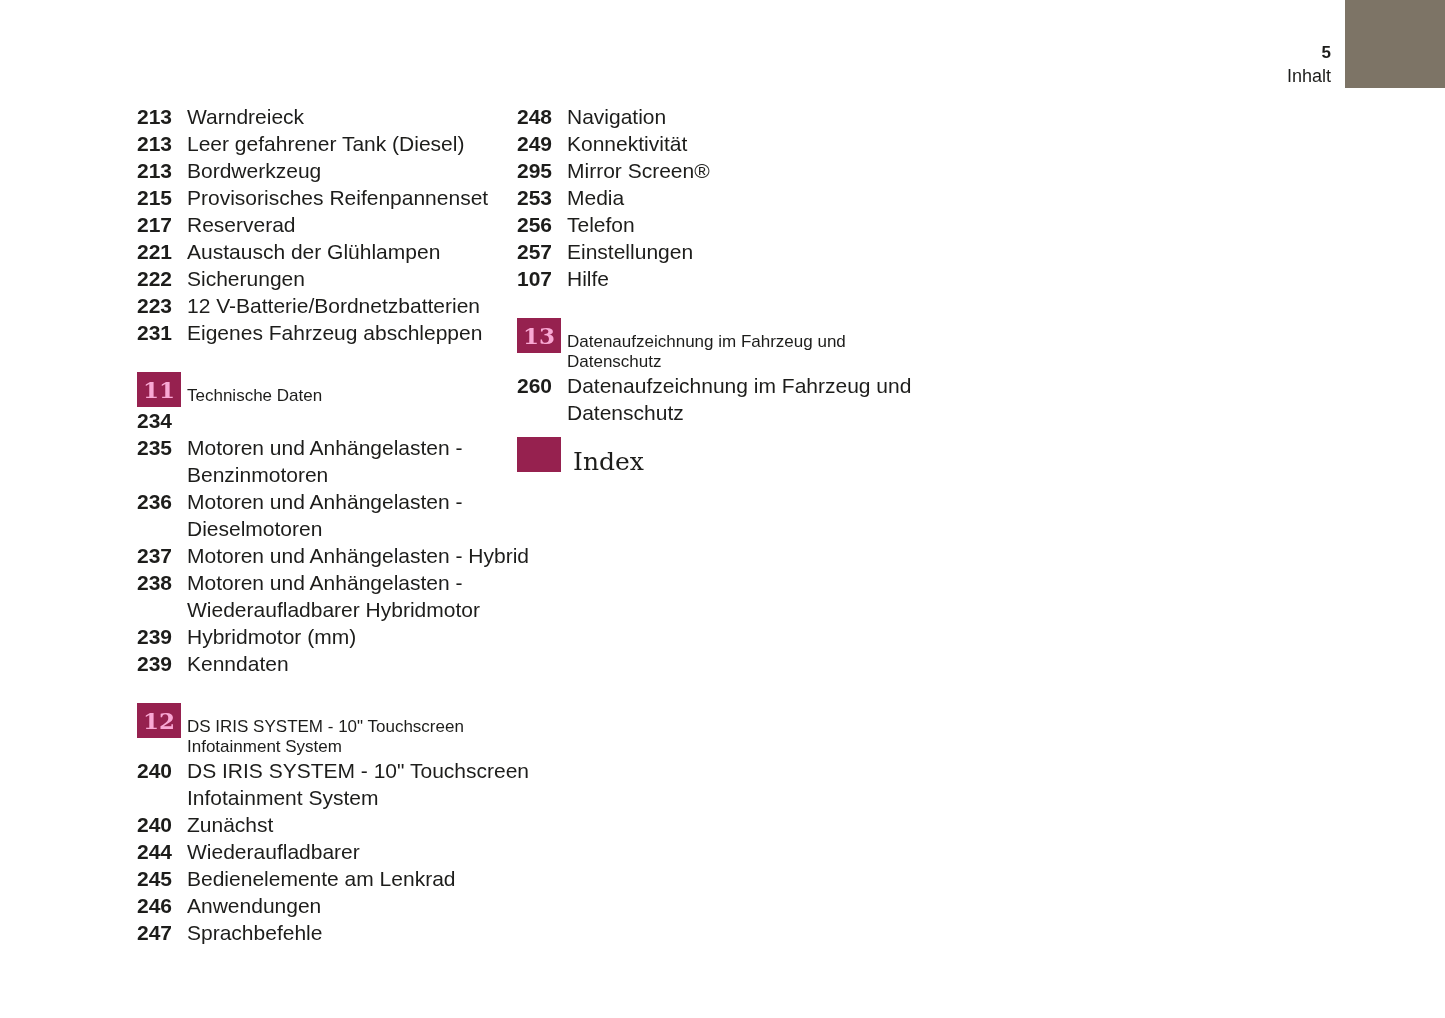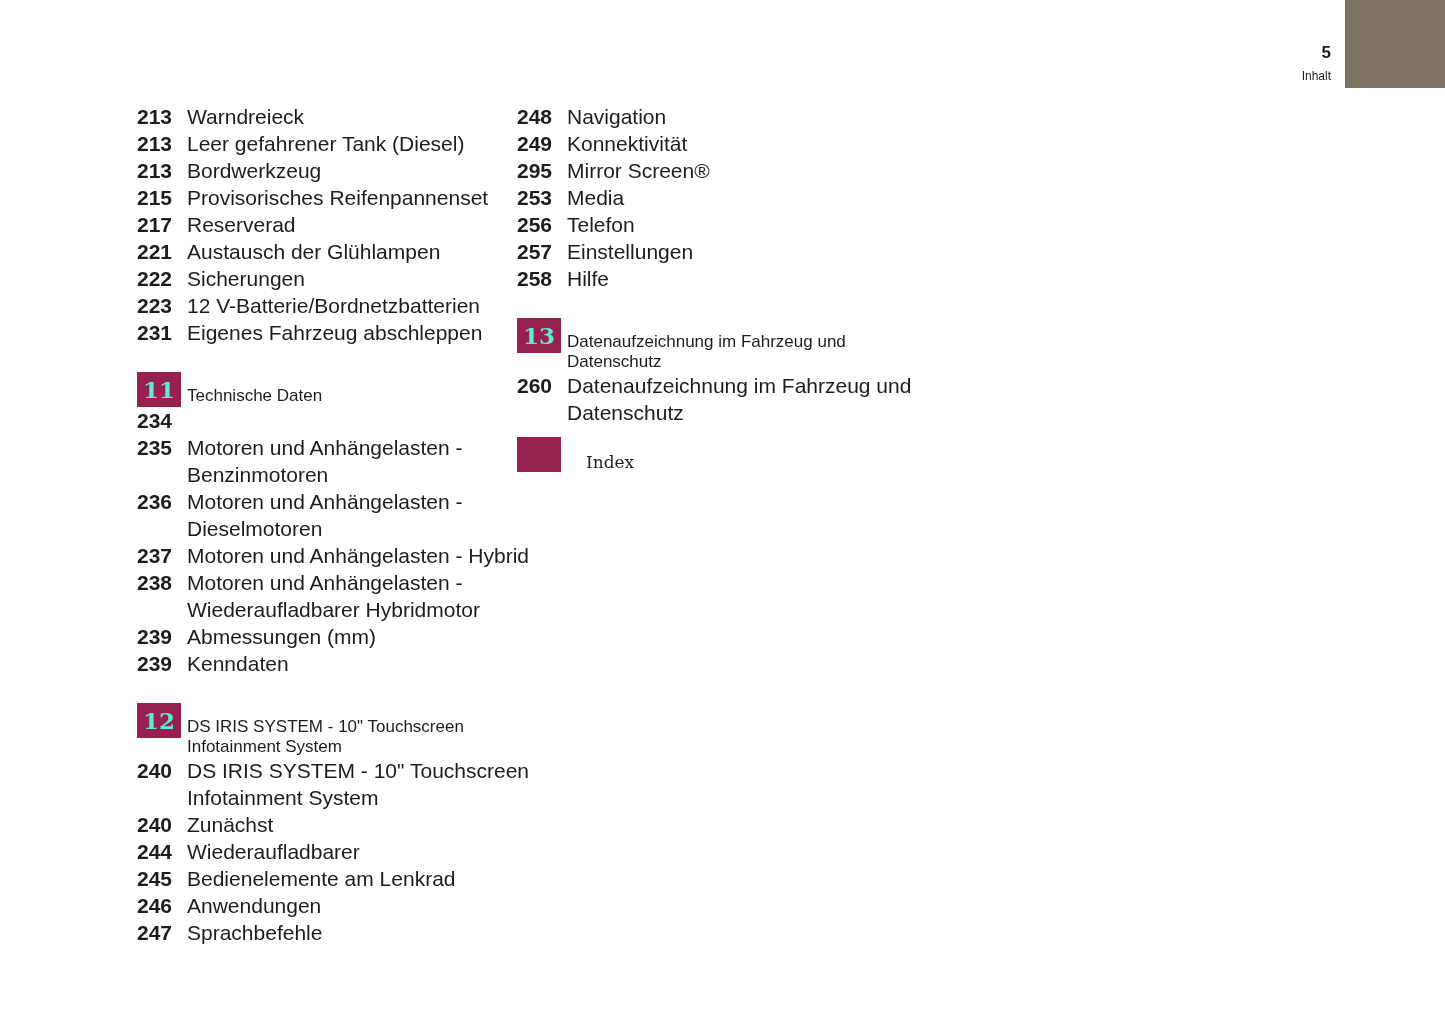--- a/index.html
+++ b/index.html
@@ -31,21 +31,21 @@
     top: 42px;
     right: 114px;
     text-align: right;
   }
   .page-number {
     font-weight: bold;
     font-size: 17px;
     line-height: 22px;
   }
   .header-label {
-    font-size: 12px;
+    font-size: 18px;
     line-height: 24px;
   }
   .col {
     position: absolute;
     top: 103px;
     width: 420px;
   }
   .col-left  { left: 137px; }
   .col-right { left: 517px; }
 
@@ -76,39 +76,39 @@
     flex: 0 0 44px;
     width: 44px;
     height: 35px;
     margin-right: 6px;
     background: var(--accent);
     display: flex;
     align-items: center;
     justify-content: center;
   }
   .secnum {
-    color: #5eead4;
+    color: #f9a8d4;
     font-family: "DejaVu Serif", serif;
     font-weight: bold;
     font-size: 23px;
     line-height: 1;
   }
   .sectitle {
     font-size: 17px;
     line-height: 20px;
     margin-top: 14px;
     white-space: pre-line;
     flex: 1;
   }
   .section.index { margin-top: 11px; }
   .section.index .sectitle {
     font-family: "DejaVu Serif", serif;
-    font-size: 17px;
+    font-size: 25px;
     margin-top: 15px;
-    margin-left: 19px;
+    margin-left: 6px;
   }
 </style>
 </head>
 <body>
 
 <div class="page">
 
   <div class="corner-block"></div>
 
   <div class="header-meta">
@@ -176,21 +176,21 @@
         <span class="num">237</span>
         <span class="title">Motoren und Anhängelasten - Hybrid</span>
       </div>
       <div class="entry">
         <span class="num">238</span>
         <span class="title">Motoren und Anhängelasten -
 Wiederaufladbarer Hybridmotor</span>
       </div>
       <div class="entry">
         <span class="num">239</span>
-        <span class="title">Abmessungen (mm)</span>
+        <span class="title">Hybridmotor (mm)</span>
       </div>
       <div class="entry">
         <span class="num">239</span>
         <span class="title">Kenndaten</span>
       </div>
       <div class="section">
         <span class="secbox">
           <span class="secnum">12</span>
         </span>
         <span class="sectitle">DS IRIS SYSTEM - 10" Touchscreen
@@ -241,21 +241,21 @@
       </div>
       <div class="entry">
         <span class="num">256</span>
         <span class="title">Telefon</span>
       </div>
       <div class="entry">
         <span class="num">257</span>
         <span class="title">Einstellungen</span>
       </div>
       <div class="entry">
-        <span class="num">258</span>
+        <span class="num">107</span>
         <span class="title">Hilfe</span>
       </div>
       <div class="section">
         <span class="secbox">
           <span class="secnum">13</span>
         </span>
         <span class="sectitle">Datenaufzeichnung im Fahrzeug und
 Datenschutz</span>
       </div>
       <div class="entry">

